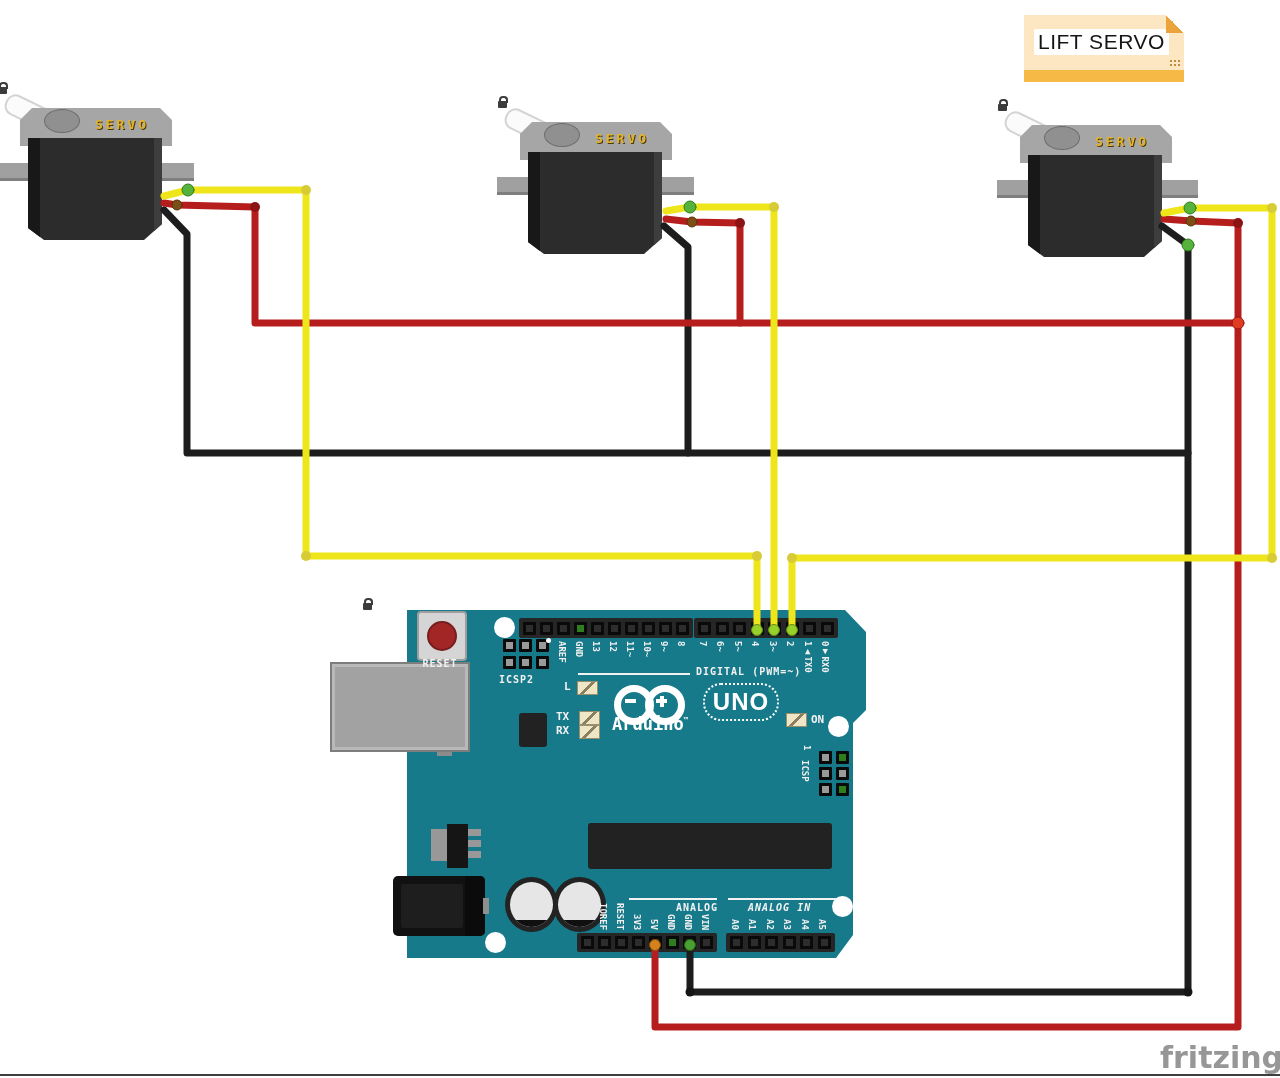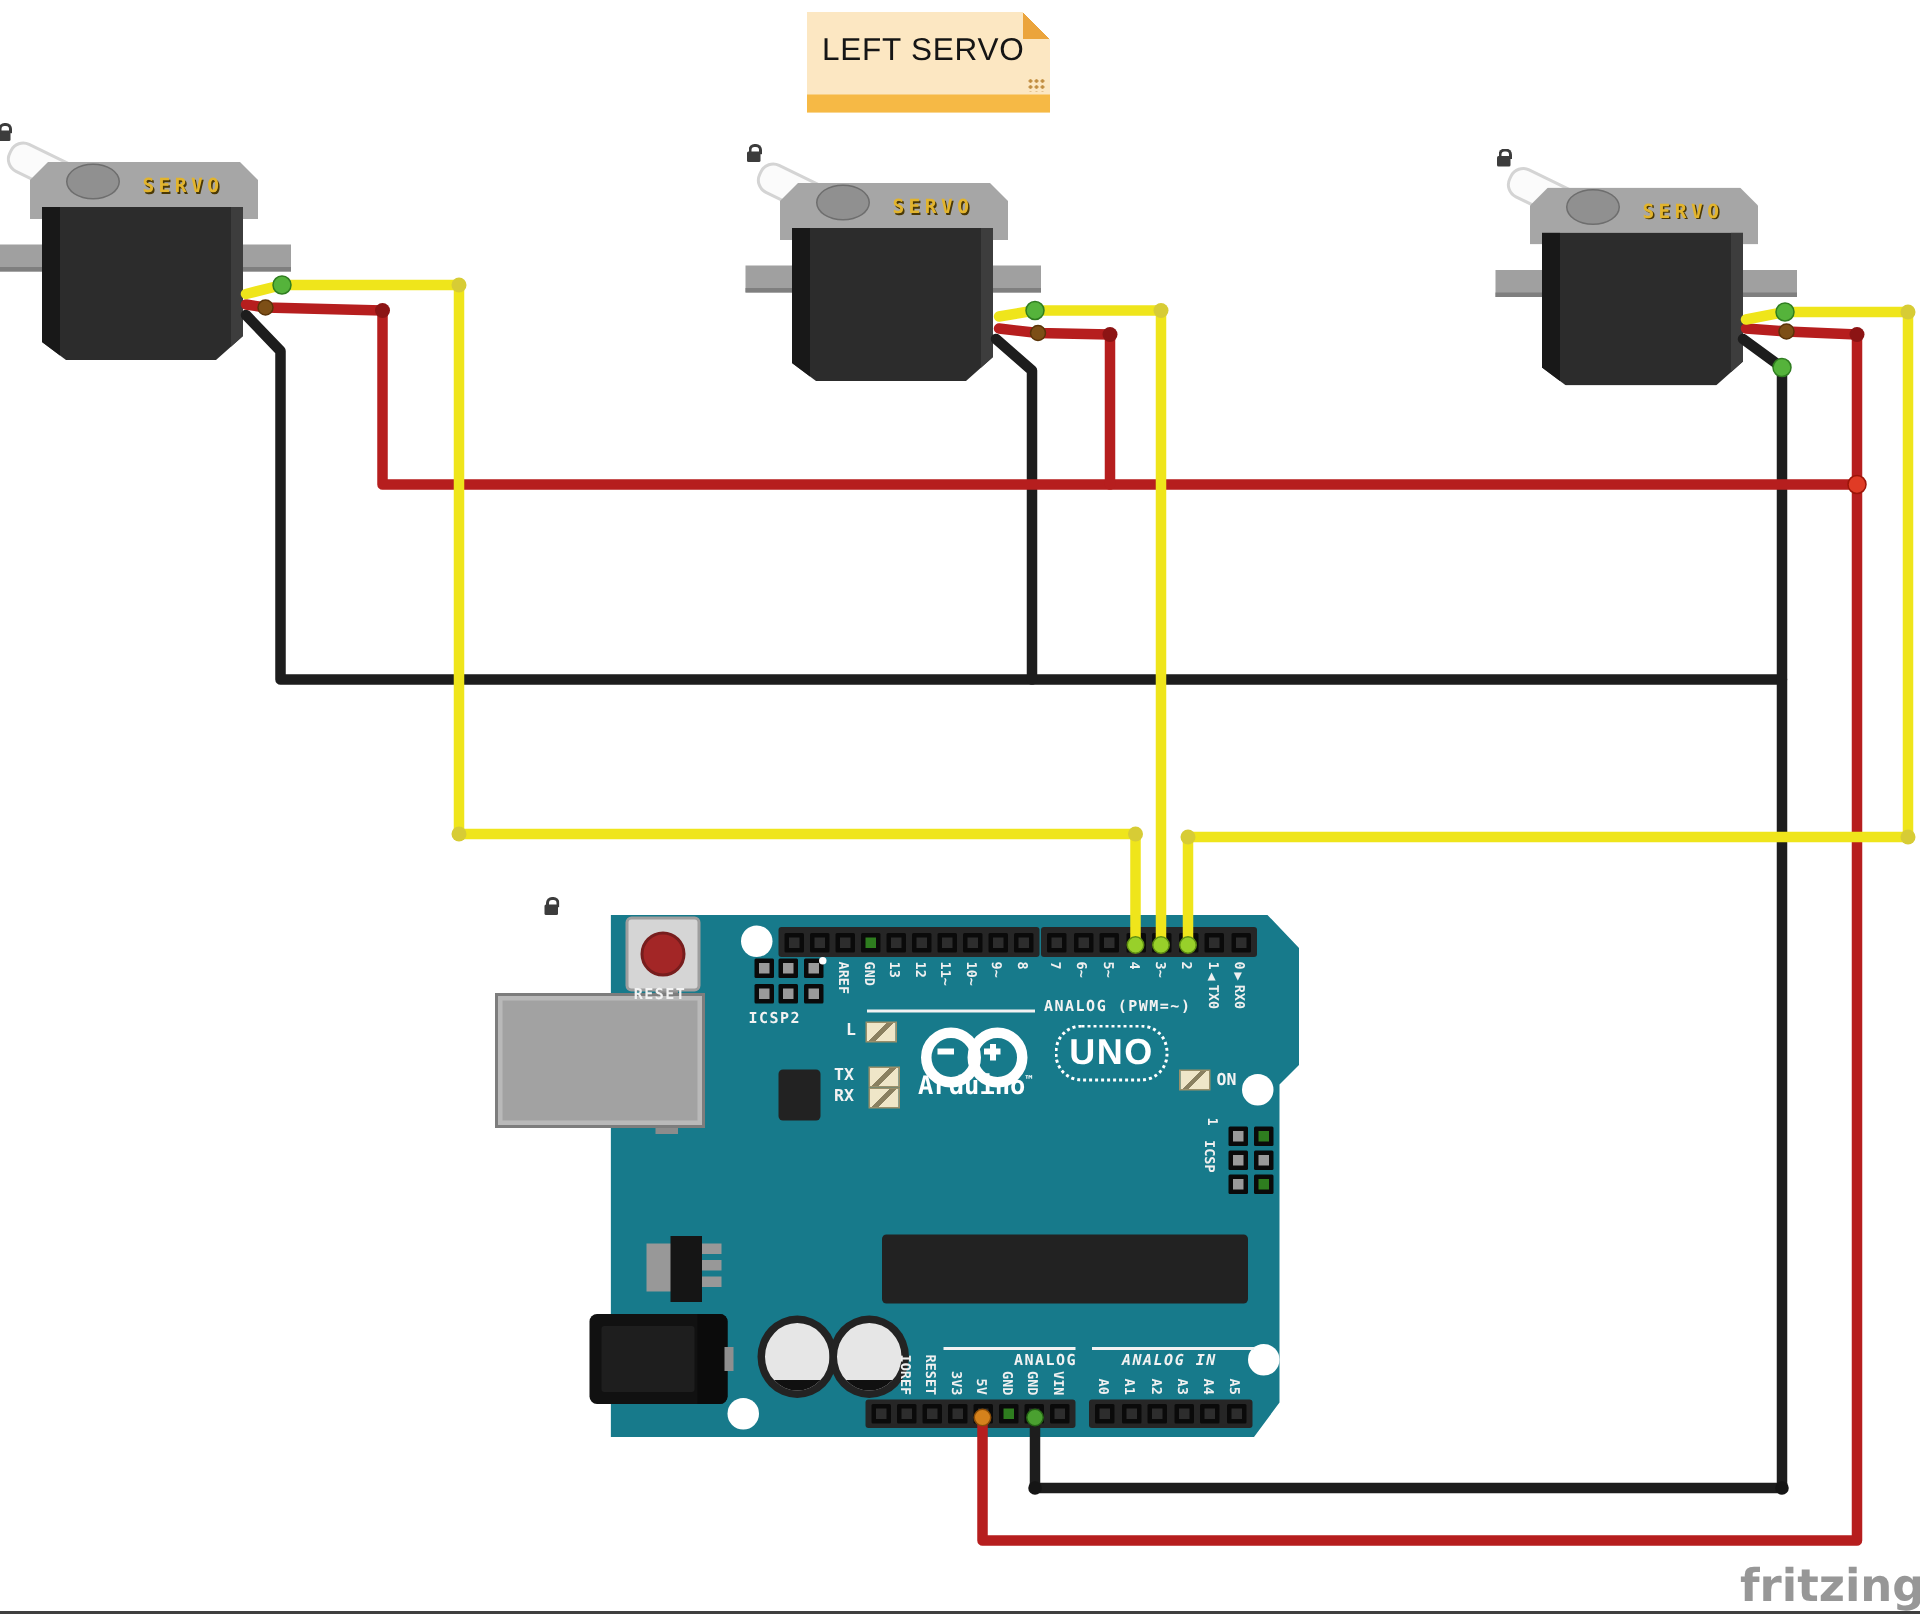--- a/index.html
+++ b/index.html
@@ -83,22 +83,22 @@
   #watermark{position:absolute;left:1160px;top:1040px;font:bold 30px "DejaVu Sans",sans-serif;
              color:#979797;letter-spacing:0;}
   #bottomline{position:absolute;left:0;top:1074px;width:1280px;height:2px;background:#3f3f3f;}
   svg#wires{position:absolute;left:0;top:0;}
 </style>
 </head>
 <body>
 
 <div id="stage">
 
-  <div class="note" style="left:538px;top:8px;width:162px;height:67px;">
-    <span class="label" style="top:14px;">LEFT SERVO</span>
+  <div class="note" style="left:1024px;top:15px;width:160px;height:67px;">
+    <span class="label hl" style="top:14px;">LIFT SERVO</span>
     <span class="fold"></span>
     <span class="strip"></span>
     <span class="grip"></span>
   </div>
 
   <div class="servo" style="left:-28px;top:88px;">
     <span class="lock" style="left:26px;top:-1px;"></span>
     <span class="arm"></span>
     <span class="top"></span>
     <span class="hub"></span>
@@ -287,21 +287,21 @@
         <span class="vlabel">2</span>
       </span>
       <span class="cell c175">
         <span class="vlabel">1▲TX0</span>
       </span>
       <span class="cell c175">
         <span class="vlabel">0▼RX0</span>
       </span>
     </div>
   <div class="wline" style="left:578px;top:673px;width:112px;"></div>
-  <div class="slabel" style="left:696px;top:666px;">ANALOG (PWM=~)</div>
+  <div class="slabel" style="left:696px;top:666px;">DIGITAL (PWM=~)</div>
 
   <div class="ledlabel" style="left:564px;top:680px;">L</div>
   <div class="led" style="left:577px;top:681px;"></div>
   <div class="ledlabel" style="left:556px;top:710px;">TX</div>
   <div class="led" style="left:579px;top:711px;"></div>
   <div class="ledlabel" style="left:556px;top:724px;">RX</div>
   <div class="led" style="left:579px;top:725px;"></div>
   <div class="led" style="left:786px;top:713px;"></div>
   <div class="ledlabel" style="left:811px;top:713px;">ON</div>
 

